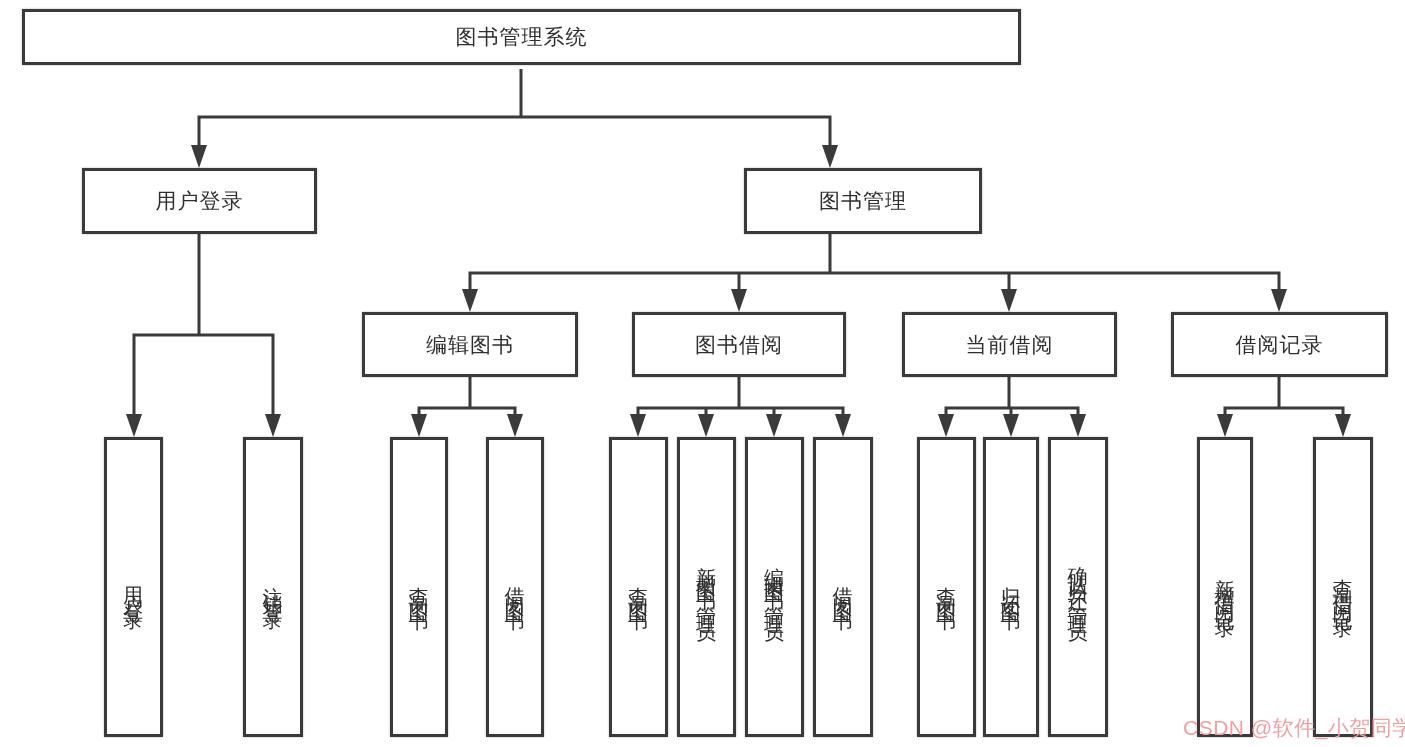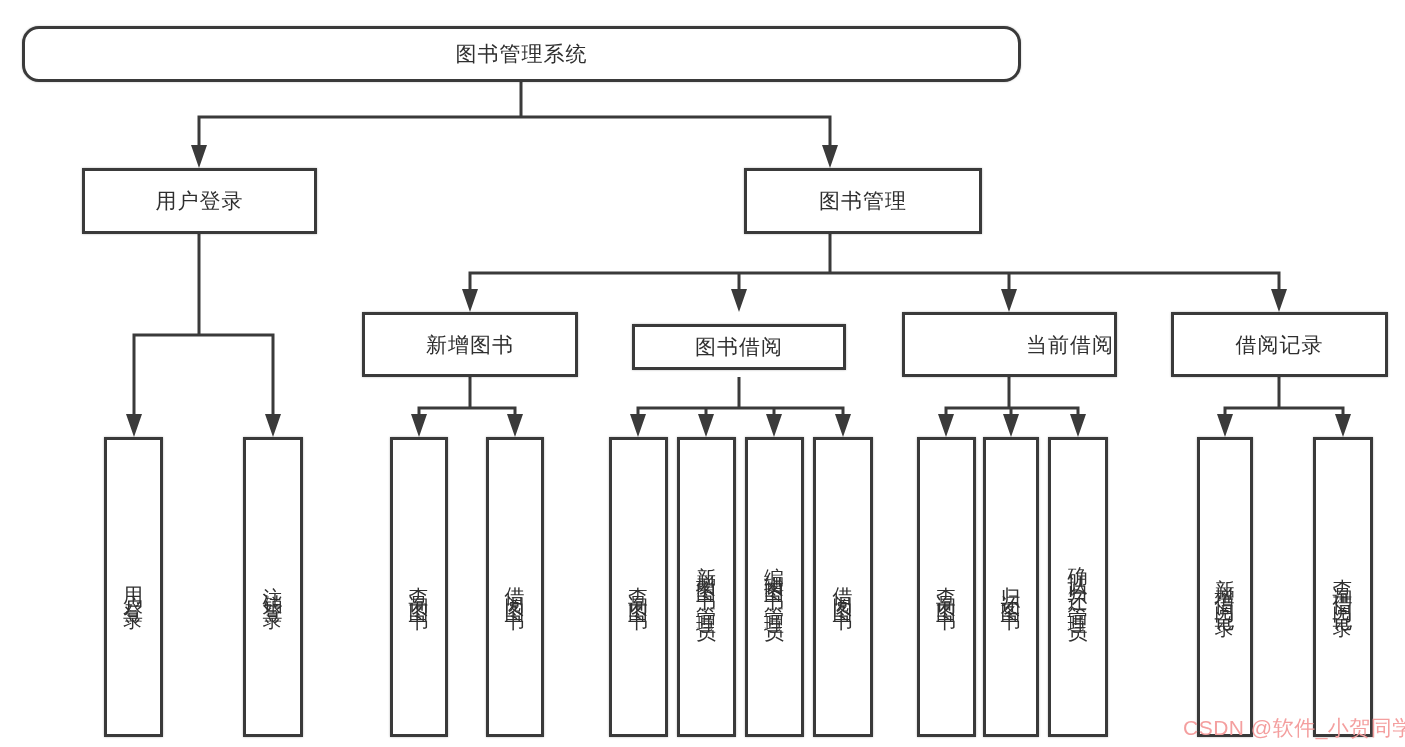--- a/index.html
+++ b/index.html
@@ -55,38 +55,38 @@
              M1279 377V409.5 M1223.5 408H1344.5 M1225 406.5V419 M1343 406.5V419" fill="none" stroke="#3a3a3a" stroke-width="3"></path>
     <path d="M191 145L207 145L199 168Z M822 145L838 145L830 168Z
              M462 289L478 289L470 312Z M731 289L747 289L739 312Z M1001 289L1017 289L1009 312Z M1271 289L1287 289L1279 312Z
              M126 414L142 414L134 437Z M265 414L281 414L273 437Z
              M411 414L427 414L419 437Z M507 414L523 414L515 437Z
              M630 414L646 414L638 437Z M698 414L714 414L706 437Z M766 414L782 414L774 437Z M835 414L851 414L843 437Z
              M938 414L954 414L946 437Z M1003 414L1019 414L1011 437Z M1070 414L1086 414L1078 437Z
              M1217 414L1233 414L1225 437Z M1335 414L1351 414L1343 437Z" fill="#3a3a3a" stroke="none"></path>
   </svg>
 
-  <div class="node hbox" style="left:22px;top:26px;width:999px;height:56px;border-radius:17px;">
+  <div class="node hbox" style="left:22px;top:9px;width:999px;height:56px;">
     <span>图书管理系统</span>
   </div>
 
   <div class="node hbox" style="left:82px;top:168px;width:235px;height:66px;">
     <span>用户登录</span>
   </div>
   <div class="node hbox" style="left:744px;top:168px;width:238px;height:66px;">
     <span>图书管理</span>
   </div>
 
   <div class="node hbox" style="left:362px;top:312px;width:216px;height:65px;">
-    <span>新增图书</span>
+    <span>编辑图书</span>
   </div>
-  <div class="node hbox" style="left:632px;top:312px;width:214px;height:46px;margin-top:12px;">
+  <div class="node hbox" style="left:632px;top:312px;width:214px;height:65px;">
     <span>图书借阅</span>
   </div>
-  <div class="node hbox" style="left:902px;top:312px;width:215px;height:65px;justify-content:flex-end;">
+  <div class="node hbox" style="left:902px;top:312px;width:215px;height:65px;">
     <span>当前借阅</span>
   </div>
   <div class="node hbox" style="left:1171px;top:312px;width:217px;height:65px;">
     <span>借阅记录</span>
   </div>
 
   <div class="node vbox" style="left:104px;top:437px;width:59px;height:300px;">
     <span class="vtext">用户登录</span>
   </div>
   <div class="node vbox" style="left:243px;top:437px;width:60px;height:300px;">

